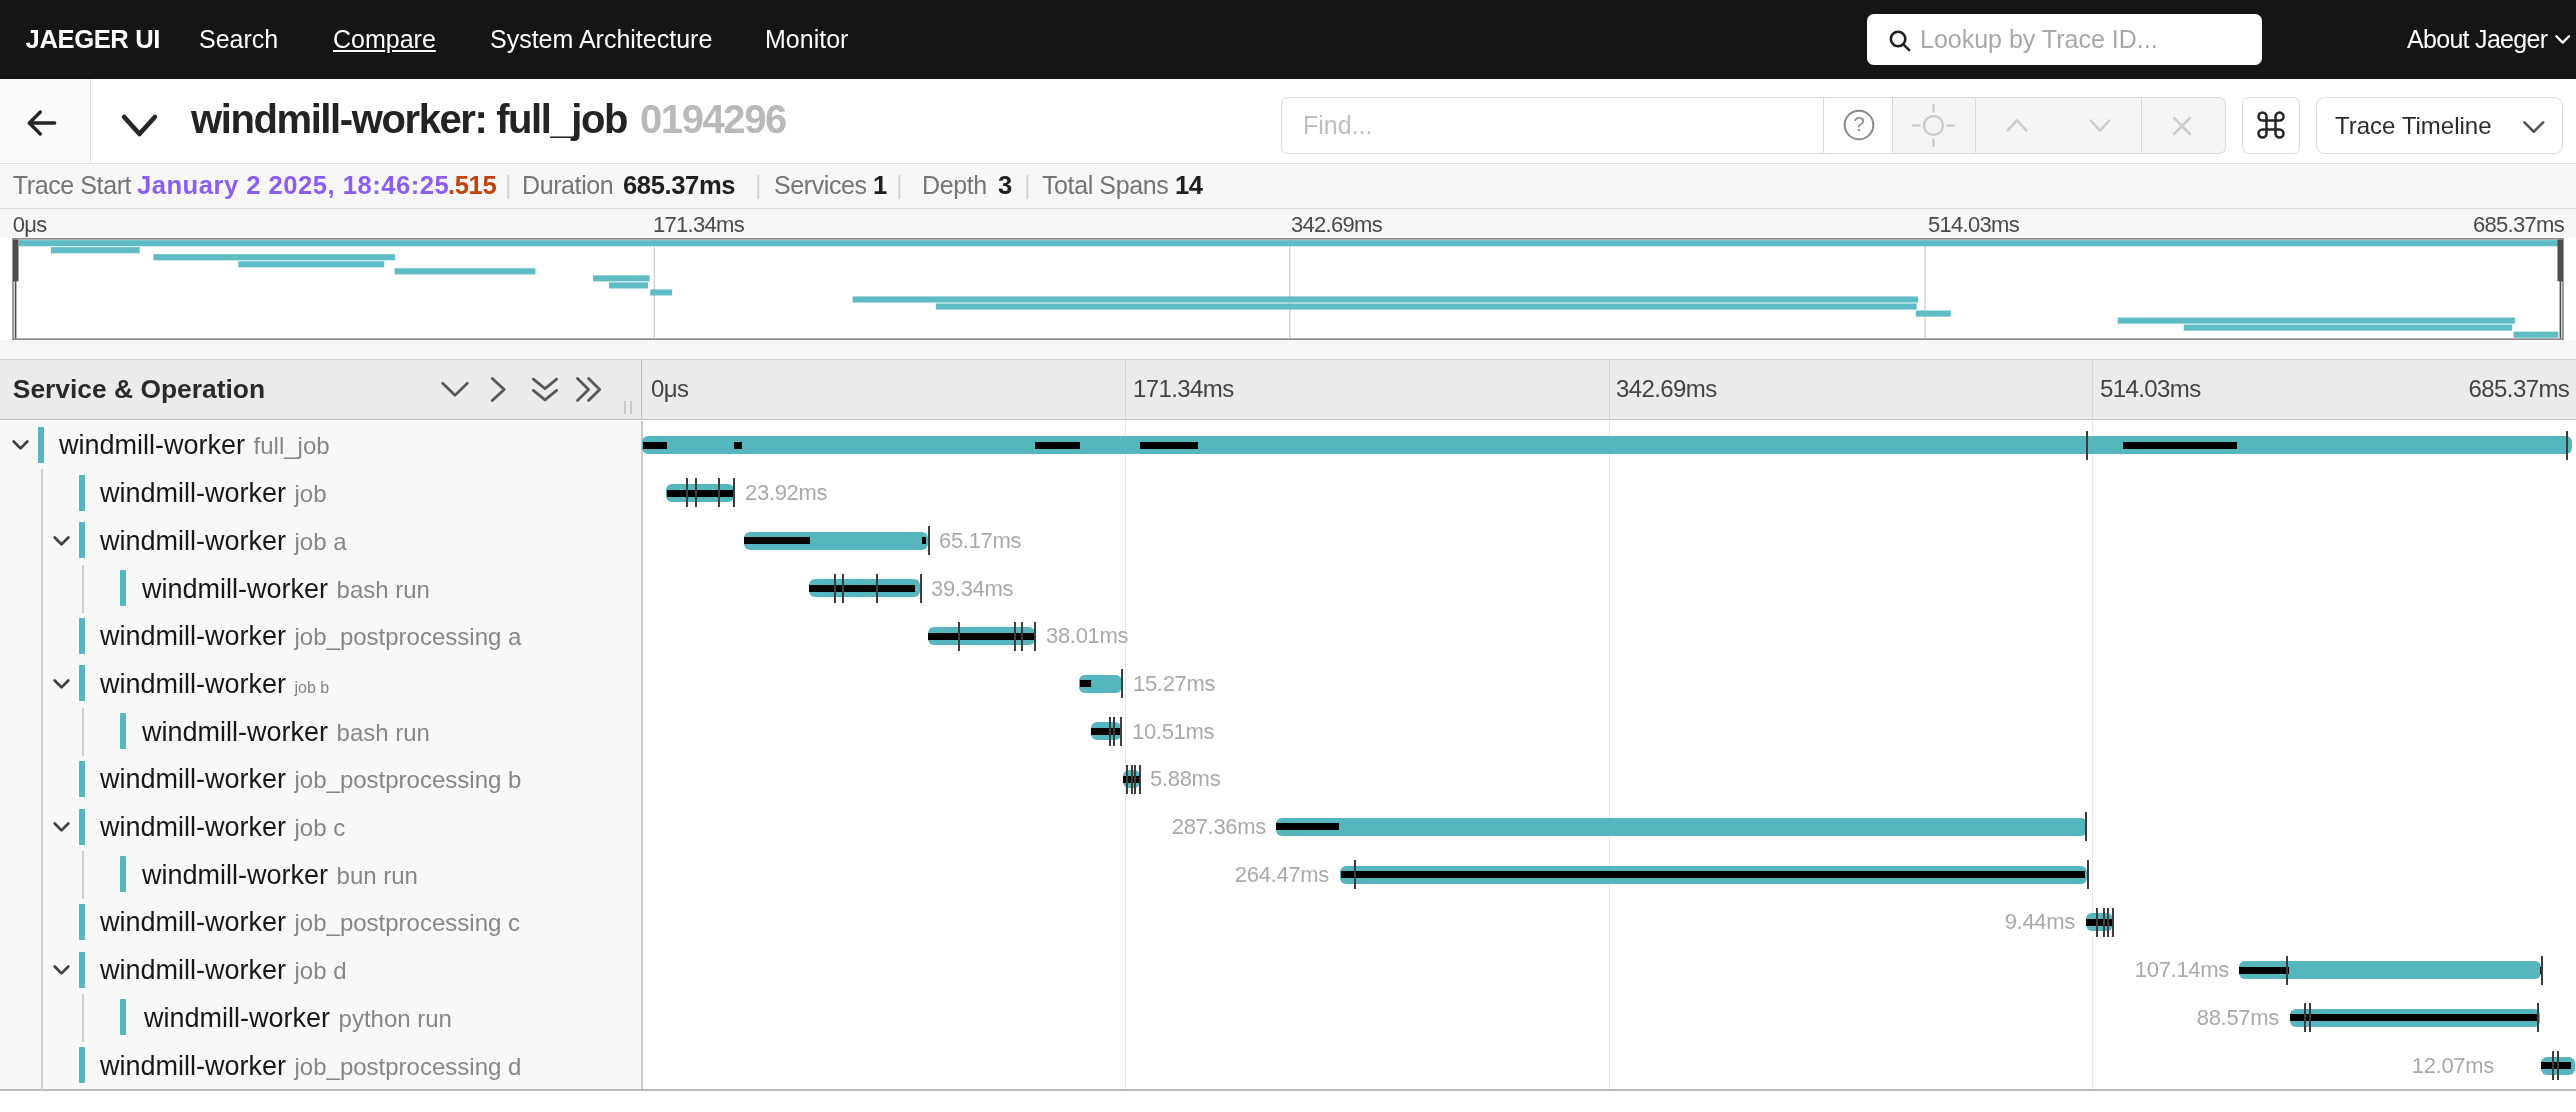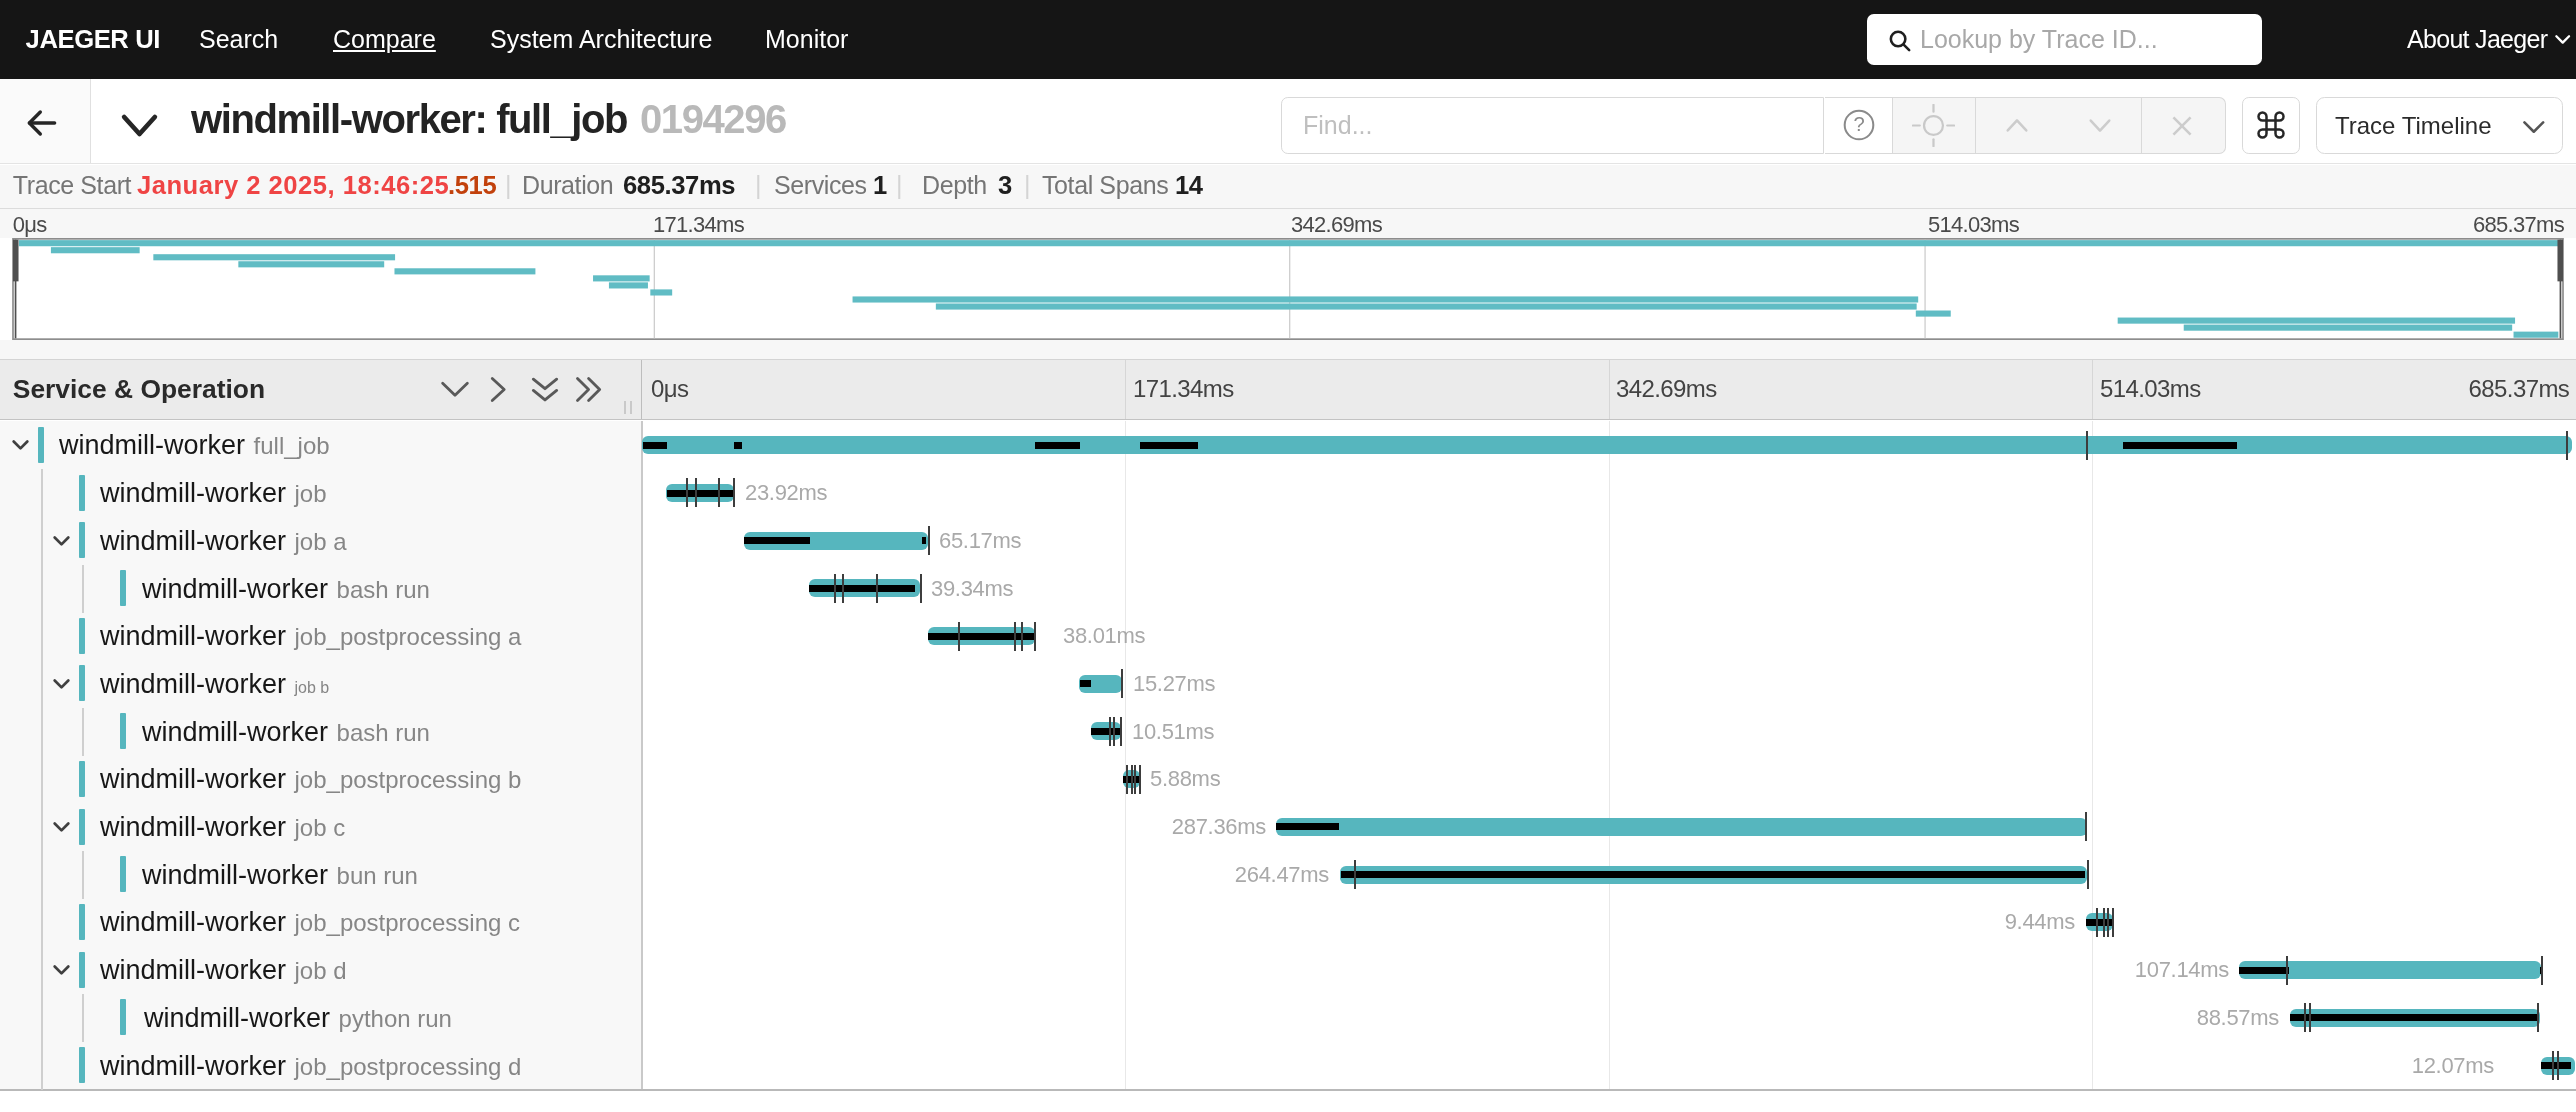--- a/index.html
+++ b/index.html
@@ -67,21 +67,21 @@
 <svg class="abs" style="left:2257px;top:111px;" width="28" height="28" viewBox="0 0 28 28">
 <path d="M9.5 9.5 V5.5 A4 4 0 1 0 5.5 9.5 H9.5 M18.5 9.5 V5.5 A4 4 0 1 1 22.5 9.5 H18.5 M9.5 18.5 V22.5 A4 4 0 1 1 5.5 18.5 H9.5 M18.5 18.5 V22.5 A4 4 0 1 0 22.5 18.5 H18.5 M9.5 9.5 H18.5 V18.5 H9.5 Z" fill="none" stroke="#262626" stroke-width="2.5"></path>
     </svg>
 <div class="abs" style="left:2316px;top:97px;width:247px;height:57px;background:#fff;border:0.9px solid #d9d9d9;border-radius:8.5px;box-sizing:border-box;"></div>
 <div class="abs" style="left:2335px;top:97px;height:57px;line-height:57px;color:#2b2b2b;font-size:24px;">Trace Timeline</div>
 <svg class="abs" style="left:2521px;top:119px;" width="25.6" height="17" viewBox="0 0 30 20">
 <polyline points="4,4 15,15 26,4" fill="none" stroke="#555" stroke-width="3" stroke-linecap="round" stroke-linejoin="round"></polyline>
     </svg>
 <div class="abs" style="left:0;top:165px;width:2576px;height:44px;background:#f7f7f7;border-bottom:0.9px solid #dcdcdc;box-sizing:border-box;"></div>
 <div class="abs" style="left:12.8px;top:165px;height:43px;line-height:41px;color:#757575;letter-spacing:-0.4px;font-size:25px;">Trace Start</div>
-<div class="abs" style="left:137px;top:165px;height:43px;line-height:41px;color:#ef4444;letter-spacing:0.5px;font-weight:bold;font-size:25.6px;">January 2 2025, 18:46:25</div>
+<div class="abs" style="left:137px;top:165px;height:43px;line-height:41px;color:#8b5cf6;letter-spacing:0.5px;font-weight:bold;font-size:25.6px;">January 2 2025, 18:46:25</div>
 <div class="abs" style="left:448px;top:165px;height:43px;line-height:41px;color:#c2410c;letter-spacing:-0.4px;font-weight:bold;font-size:25.6px;">.515</div>
 <div class="abs" style="left:505px;top:165px;height:43px;line-height:41px;color:#d4d4d4;letter-spacing:-0.4px;font-size:25px;">|</div>
 <div class="abs" style="left:522px;top:165px;height:43px;line-height:41px;color:#757575;letter-spacing:-0.4px;font-size:25px;">Duration</div>
 <div class="abs" style="left:623px;top:165px;height:43px;line-height:41px;color:#1f1f1f;letter-spacing:-0.4px;font-weight:bold;font-size:25.6px;">685.37ms</div>
 <div class="abs" style="left:755px;top:165px;height:43px;line-height:41px;color:#d4d4d4;letter-spacing:-0.4px;font-size:25px;">|</div>
 <div class="abs" style="left:774px;top:165px;height:43px;line-height:41px;color:#757575;letter-spacing:-0.4px;font-size:25px;">Services</div>
 <div class="abs" style="left:873px;top:165px;height:43px;line-height:41px;color:#1f1f1f;letter-spacing:-0.4px;font-weight:bold;font-size:25.6px;">1</div>
 <div class="abs" style="left:896px;top:165px;height:43px;line-height:41px;color:#d4d4d4;letter-spacing:-0.4px;font-size:25px;">|</div>
 <div class="abs" style="left:922px;top:165px;height:43px;line-height:41px;color:#757575;letter-spacing:-0.4px;font-size:25px;">Depth</div>
 <div class="abs" style="left:998px;top:165px;height:43px;line-height:41px;color:#1f1f1f;letter-spacing:-0.4px;font-weight:bold;font-size:25.6px;">3</div>
@@ -211,21 +211,21 @@
 <div class="abs" style="left:920px;top:574px;width:1.7px;height:29px;background:#3d3d3d;"></div>
 <div class="abs" style="left:931px;top:565px;height:48px;line-height:48px;font-size:22px;color:#a9a9a9;letter-spacing:-0.3px;">39.34ms</div>
 <div class="abs" style="left:79px;top:618px;width:6.4px;height:36px;background:#56b6be;border-radius:0.9px;"></div>
 <div class="abs" style="left:100px;top:612px;height:48px;line-height:48px;white-space:nowrap;"><span style="font-size:27px;color:#171717;">windmill-worker</span><span style="font-size:24px;color:#868686;margin-left:8.5px;">job_postprocessing a</span></div>
 <div class="abs" style="left:928px;top:627px;width:107px;height:18px;background:#56b6be;border-radius:6px;"></div>
 <div class="abs" style="left:928px;top:633px;width:106px;height:6.8px;background:#000;"></div>
 <div class="abs" style="left:958px;top:622px;width:1.7px;height:29px;background:#3d3d3d;"></div>
 <div class="abs" style="left:1014px;top:622px;width:1.7px;height:29px;background:#3d3d3d;"></div>
 <div class="abs" style="left:1021px;top:622px;width:1.7px;height:29px;background:#3d3d3d;"></div>
 <div class="abs" style="left:1034px;top:622px;width:1.7px;height:29px;background:#3d3d3d;"></div>
-<div class="abs" style="left:1046px;top:612px;height:48px;line-height:48px;font-size:22px;color:#a9a9a9;letter-spacing:-0.3px;margin-left:17px;">38.01ms</div>
+<div class="abs" style="left:1046px;top:612px;height:48px;line-height:48px;font-size:22px;color:#a9a9a9;letter-spacing:-0.3px;">38.01ms</div>
 <svg class="abs" style="left:52px;top:678px;" width="19" height="12.8" viewBox="0 0 22 15">
 <polyline points="3,3 11,11 19,3" fill="none" stroke="#404040" stroke-width="3.2" stroke-linecap="round" stroke-linejoin="round"></polyline>
     </svg>
 <div class="abs" style="left:79px;top:665px;width:6.4px;height:36px;background:#56b6be;border-radius:0.9px;"></div>
 <div class="abs" style="left:100px;top:660px;height:48px;line-height:48px;white-space:nowrap;"><span style="font-size:27px;color:#171717;">windmill-worker</span><span style="font-size:16px;color:#868686;margin-left:8.5px;">job b</span></div>
 <div class="abs" style="left:1079px;top:675px;width:43px;height:18px;background:#56b6be;border-radius:6px;"></div>
 <div class="abs" style="left:1080px;top:680px;width:11px;height:6.8px;background:#000;"></div>
 <div class="abs" style="left:1121px;top:669px;width:1.7px;height:29px;background:#3d3d3d;"></div>
 <div class="abs" style="left:1133px;top:660px;height:48px;line-height:48px;font-size:22px;color:#a9a9a9;letter-spacing:-0.3px;">15.27ms</div>
 <div class="abs" style="left:120px;top:713px;width:6.4px;height:36px;background:#56b6be;border-radius:0.9px;"></div>

